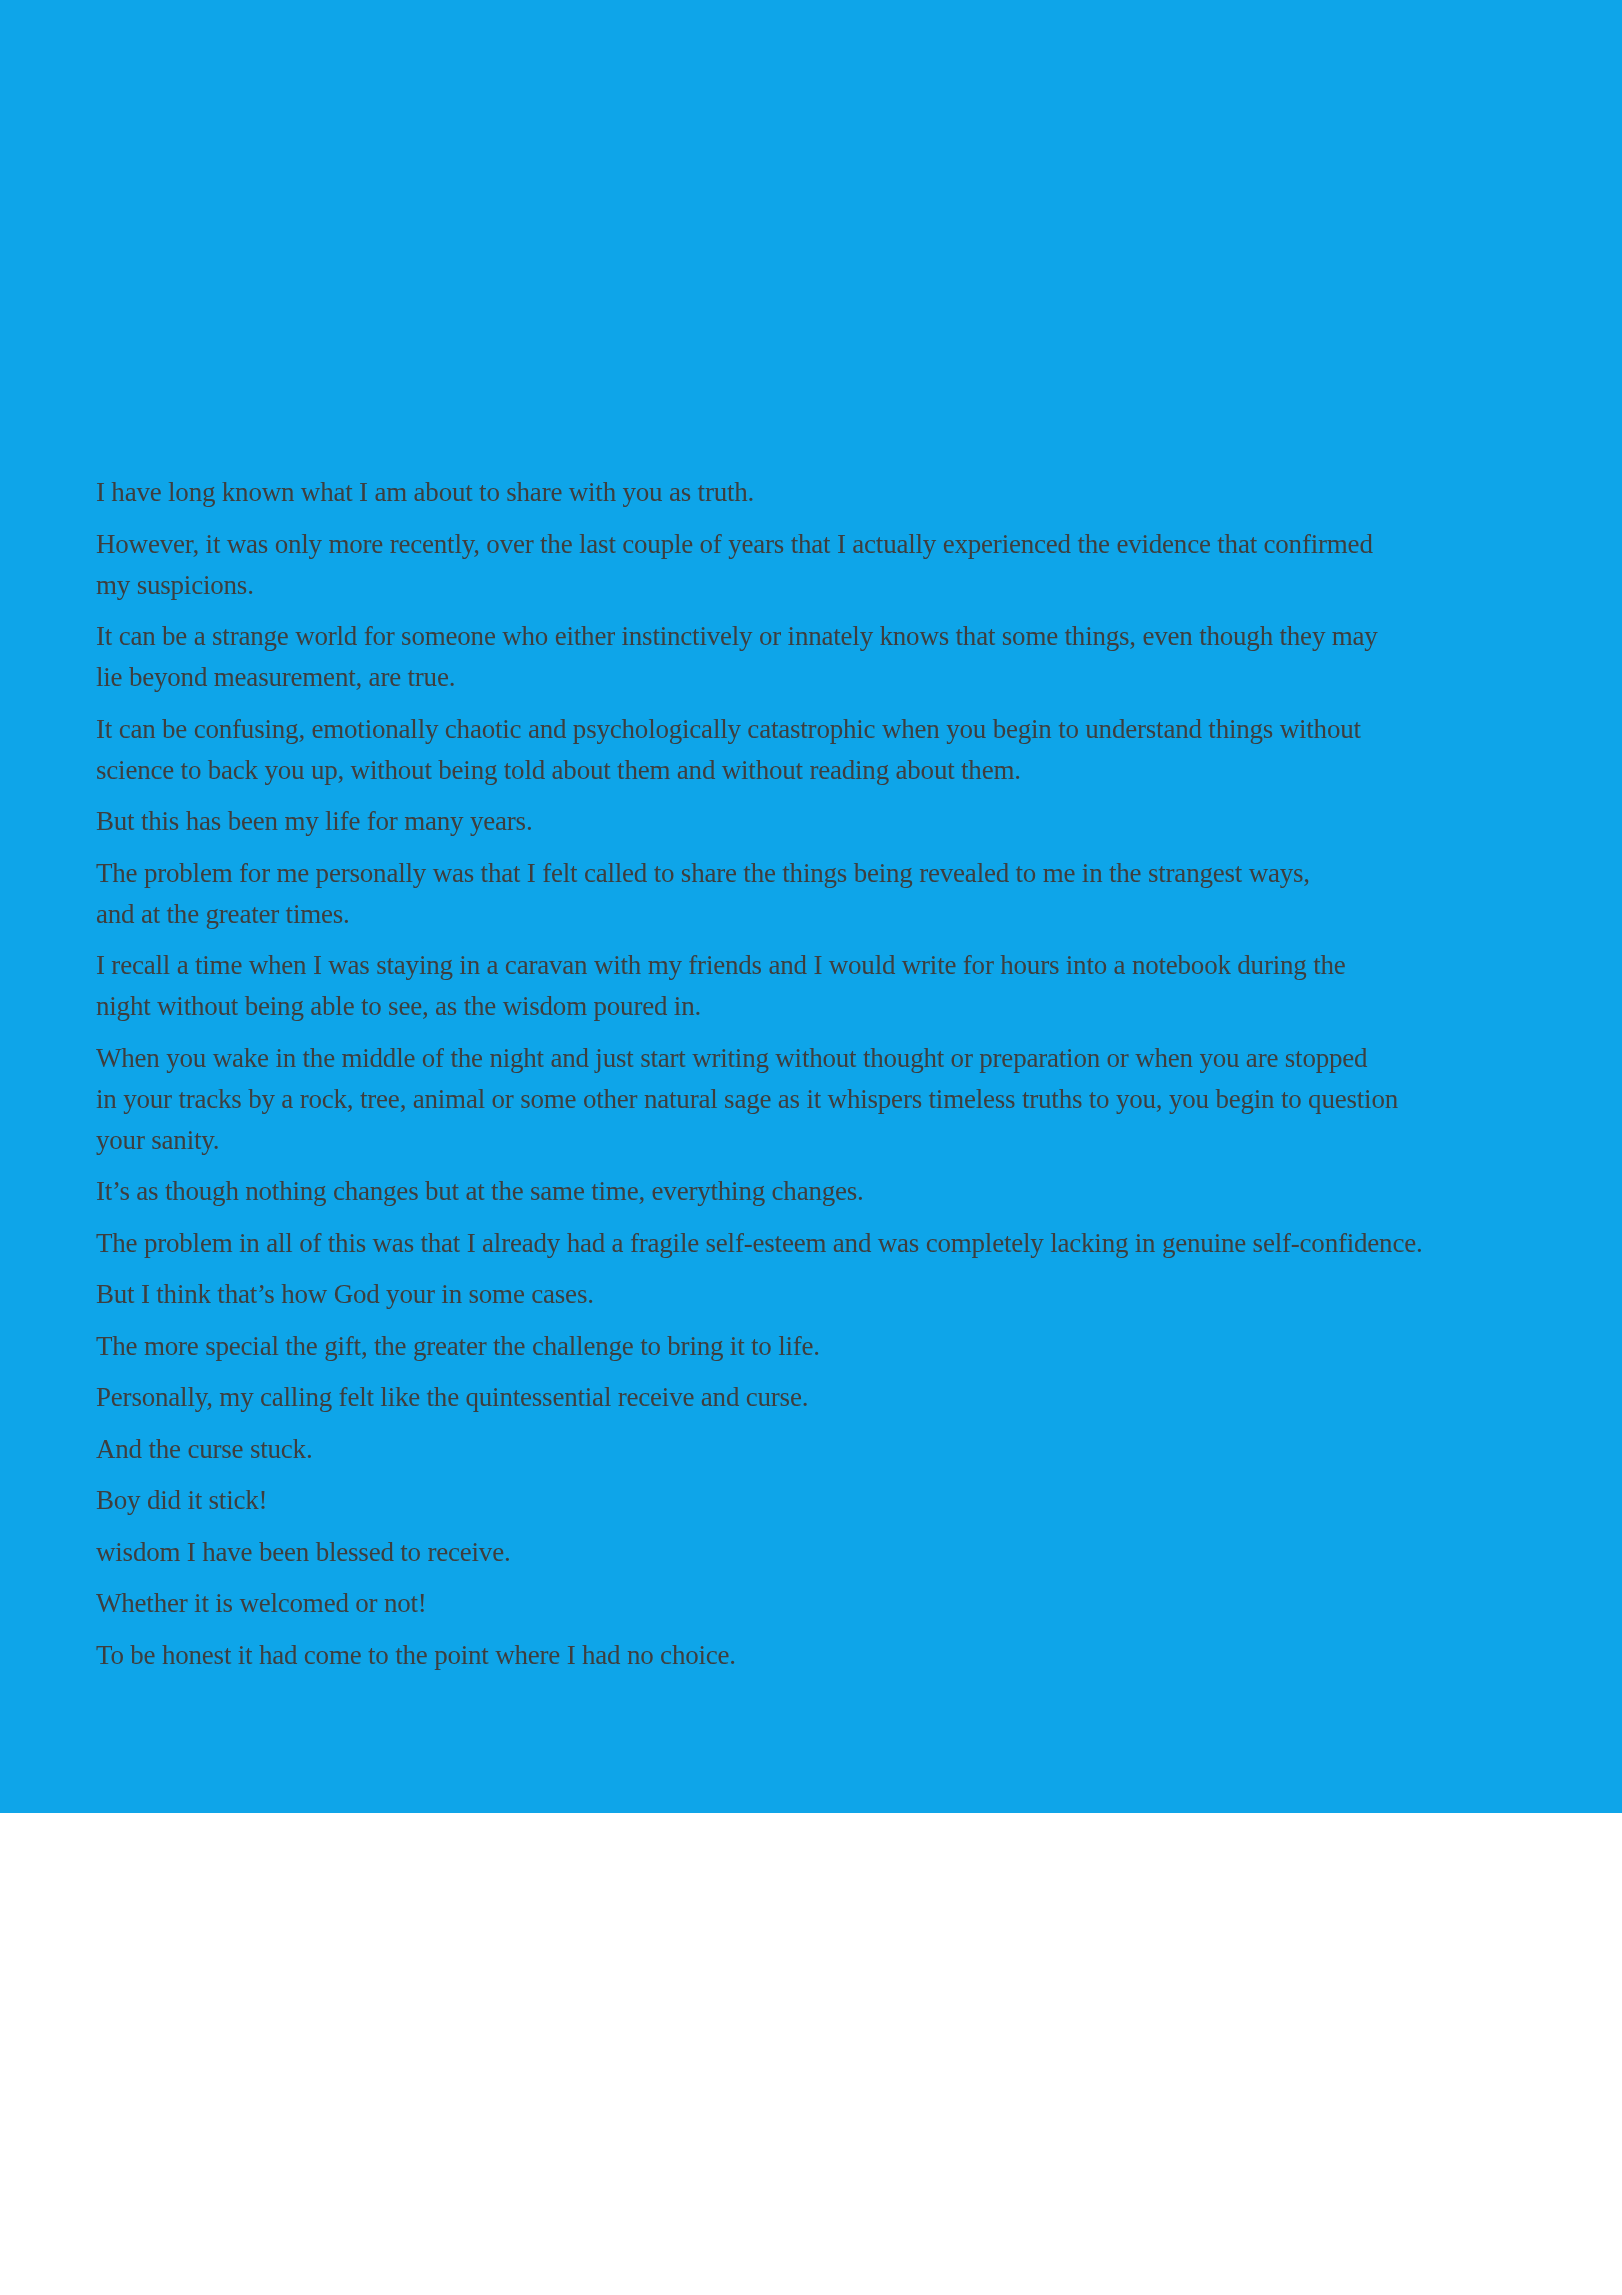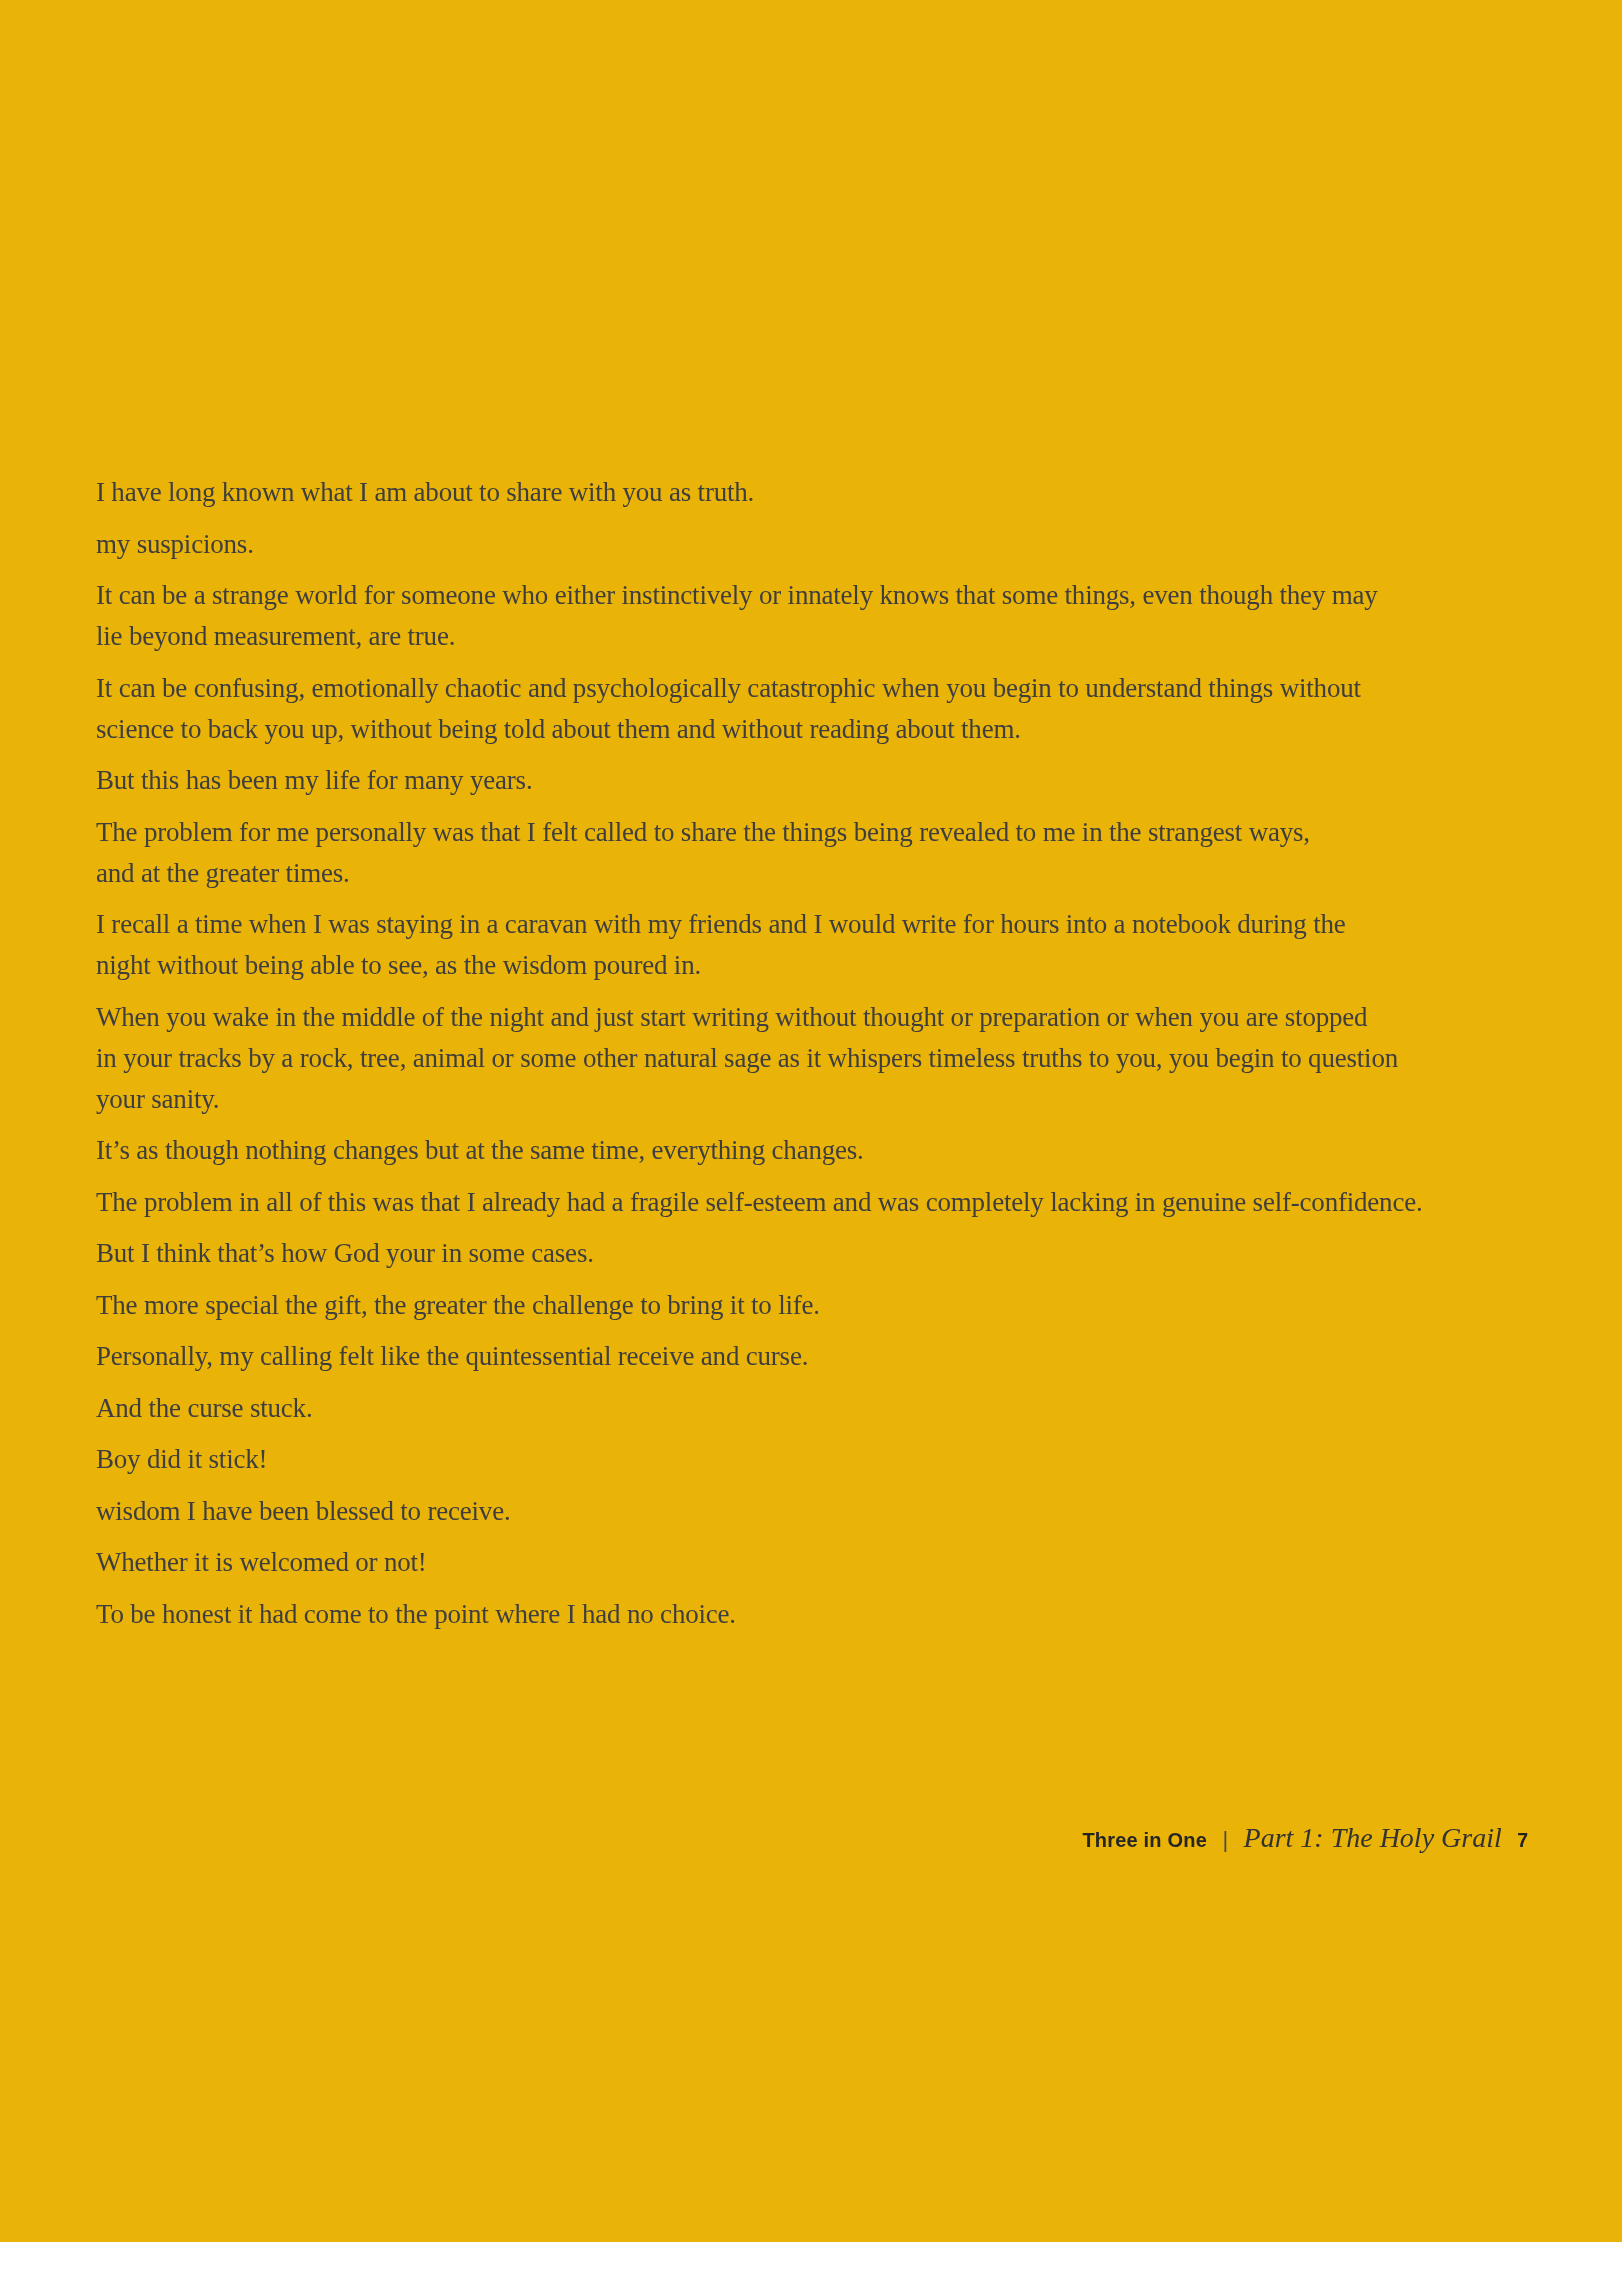--- a/index.html
+++ b/index.html
@@ -1,19 +1,19 @@
 <!DOCTYPE html>
 <html style="font-size:13px"><head>
 <meta charset="utf-8">
 <style>
   html,body{margin:0;padding:0;background:#ffffff;}
   .page{
     position:relative;
-    width:1623px;height:2242px;
-    background:#eab308;
+    width:1623px;height:1813px;
+    background:#0ea5e9;
     overflow:hidden;
     font-family:"Liberation Serif", serif;
   }
   .text-block{
     position:absolute;
     left:96px;top:472px;
     width:1469px;
     color:#3e3e3e;
     font-size:27px;
     line-height:41px;
@@ -56,20 +56,21 @@
 </head>
 <body>
 
 <div class="page">
 
   <main class="text-block">
       <p>
         <span class="line">I have long known what I am about to share with you as truth.</span>
       </p>
       <p>
+        <span class="line">However, it was only more recently, over the last couple of years that I actually experienced the evidence that confirmed</span>
         <span class="line">my suspicions.</span>
       </p>
       <p>
         <span class="line">It can be a strange world for someone who either instinctively or innately knows that some things, even though they may</span>
         <span class="line">lie beyond measurement, are true.</span>
       </p>
       <p>
         <span class="line">It can be confusing, emotionally chaotic and psychologically catastrophic when you begin to understand things without</span>
         <span class="line">science to back you up, without being told about them and without reading about them.</span>
       </p>

